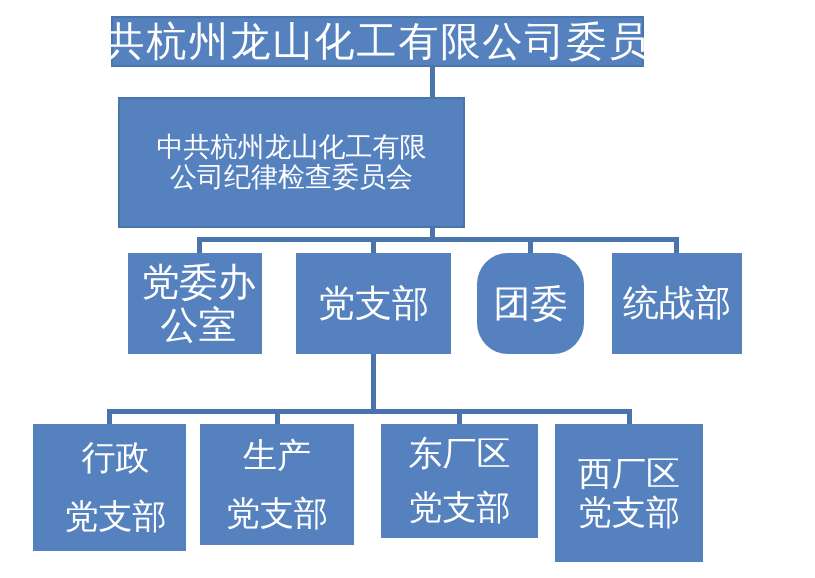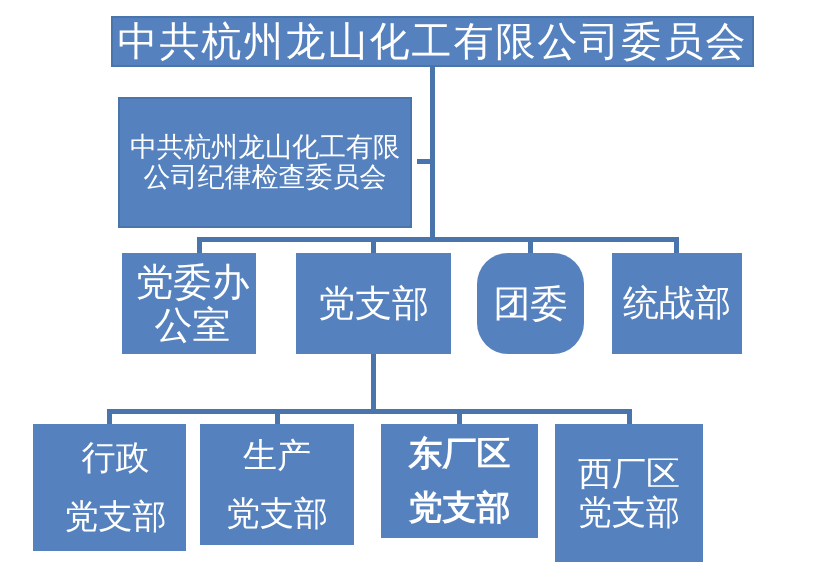--- a/index.html
+++ b/index.html
@@ -26,39 +26,39 @@
     align-items: center;
     justify-content: center;
     text-align: center;
     white-space: nowrap;
   }
   .node span { display: block; }
   .line { position: absolute; background: var(--connector); }
 
   
   .n-root {
-    left: 111px; top: 16px; width: 643px; height: 51px;
+    left: 111px; top: 16px; width: 533px; height: 51px;
     font-size: 40px; letter-spacing: 2px;
     border: 2px solid var(--connector);
   }
   .n-disc {
-    left: 118px; top: 97px; width: 294px; height: 131px;
+    left: 118px; top: 97px; width: 347px; height: 131px;
     font-size: 27px; line-height: 1.1;
     border: 2px solid var(--connector);
   }
   .n-l2  { top: 253px; height: 101px; font-size: 37px; }
-  .n-l2a { left: 122px; width: 134px; font-size: 38px; line-height: 1.12; padding-left: 7px; }
+  .n-l2a { left: 128px; width: 134px; font-size: 38px; line-height: 1.12; padding-left: 7px; }
   .n-l2b { left: 296px; width: 155px; }
   .n-l2c { left: 477px; width: 107px; border-radius: 31px; }
   .n-l2d { left: 612px; width: 130px; font-size: 36px; }
 
   .n-l3  { top: 424px; font-size: 34px; }
   .n-l3a { left: 33px;  width: 153px; height: 127px; line-height: 1.72; padding-left: 12px; }
   .n-l3b { left: 200px; width: 154px; height: 121px; line-height: 1.7; }
-  .n-l3c { left: 381px; width: 157px; height: 114px; line-height: 1.6; font-weight: bold; }
+  .n-l3c { left: 381px; width: 157px; height: 114px; line-height: 1.6; }
   .n-l3d { left: 555px; width: 148px; height: 138px; line-height: 1.15; }
 
   
   .c-root-v    { left: 430px; top: 67px;  width: 5px;   height: 172px; }
   .c-disc-stub { left: 417px; top: 159px; width: 13px;  height: 5px; }
   .c-l2-bar    { left: 197px; top: 237px; width: 482px; height: 5px; }
   .c-l2-s1     { left: 197px; top: 240px; width: 5px;   height: 14px; }
   .c-l2-s2     { left: 371px; top: 240px; width: 5px;   height: 14px; }
   .c-l2-s3     { left: 528px; top: 240px; width: 5px;   height: 14px; }
   .c-l2-s4     { left: 674px; top: 240px; width: 5px;   height: 14px; }

